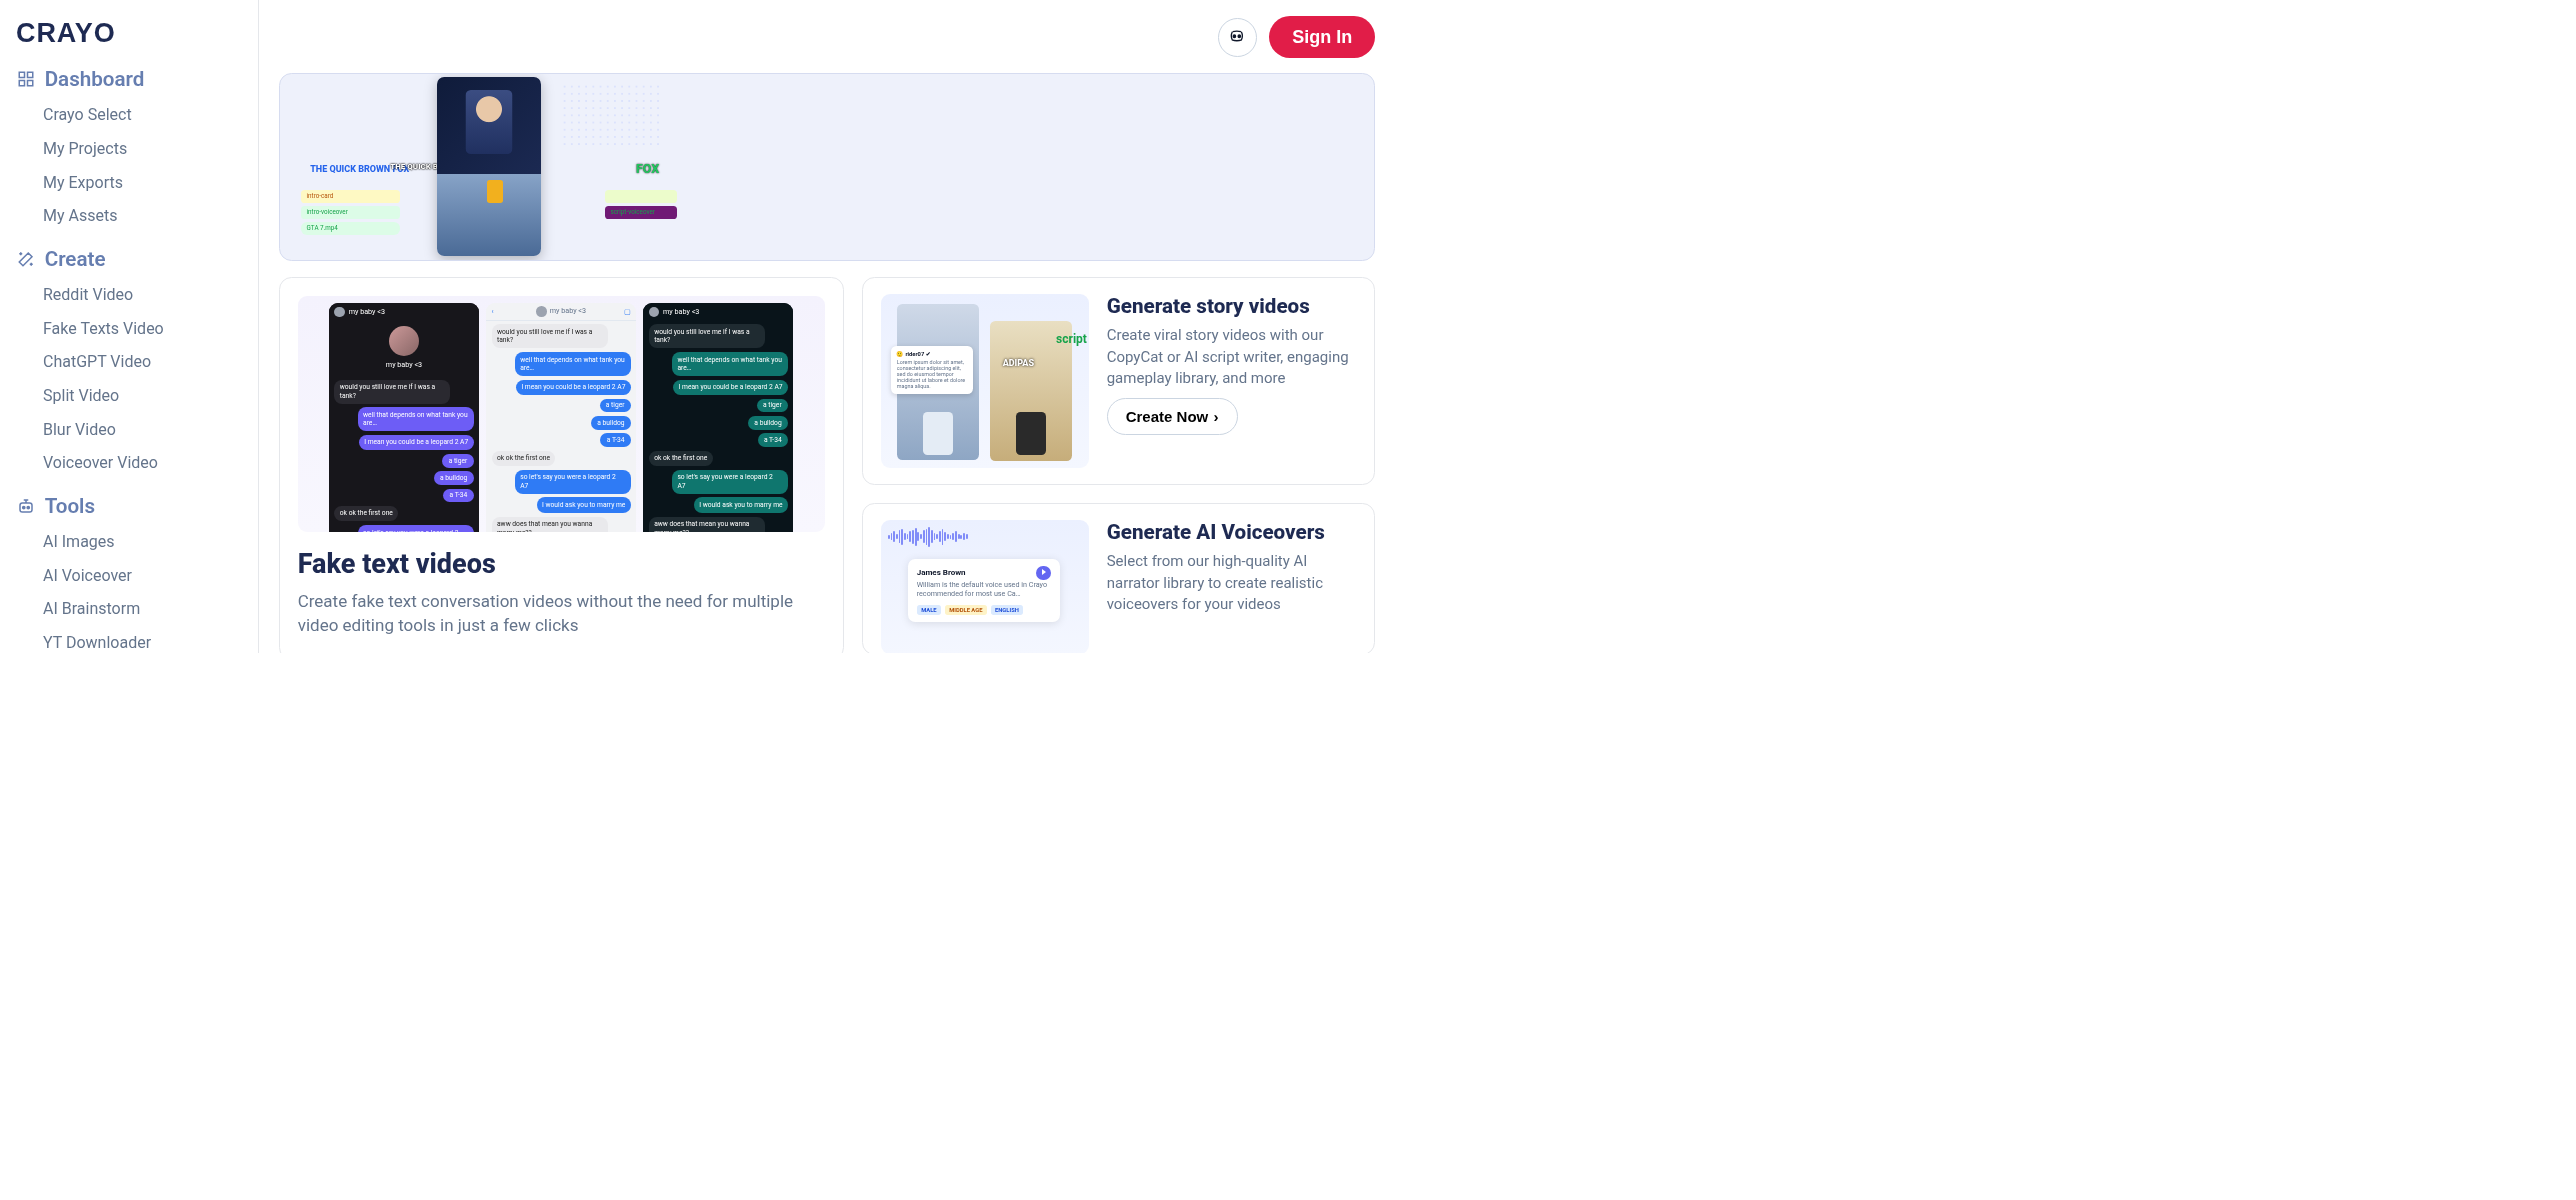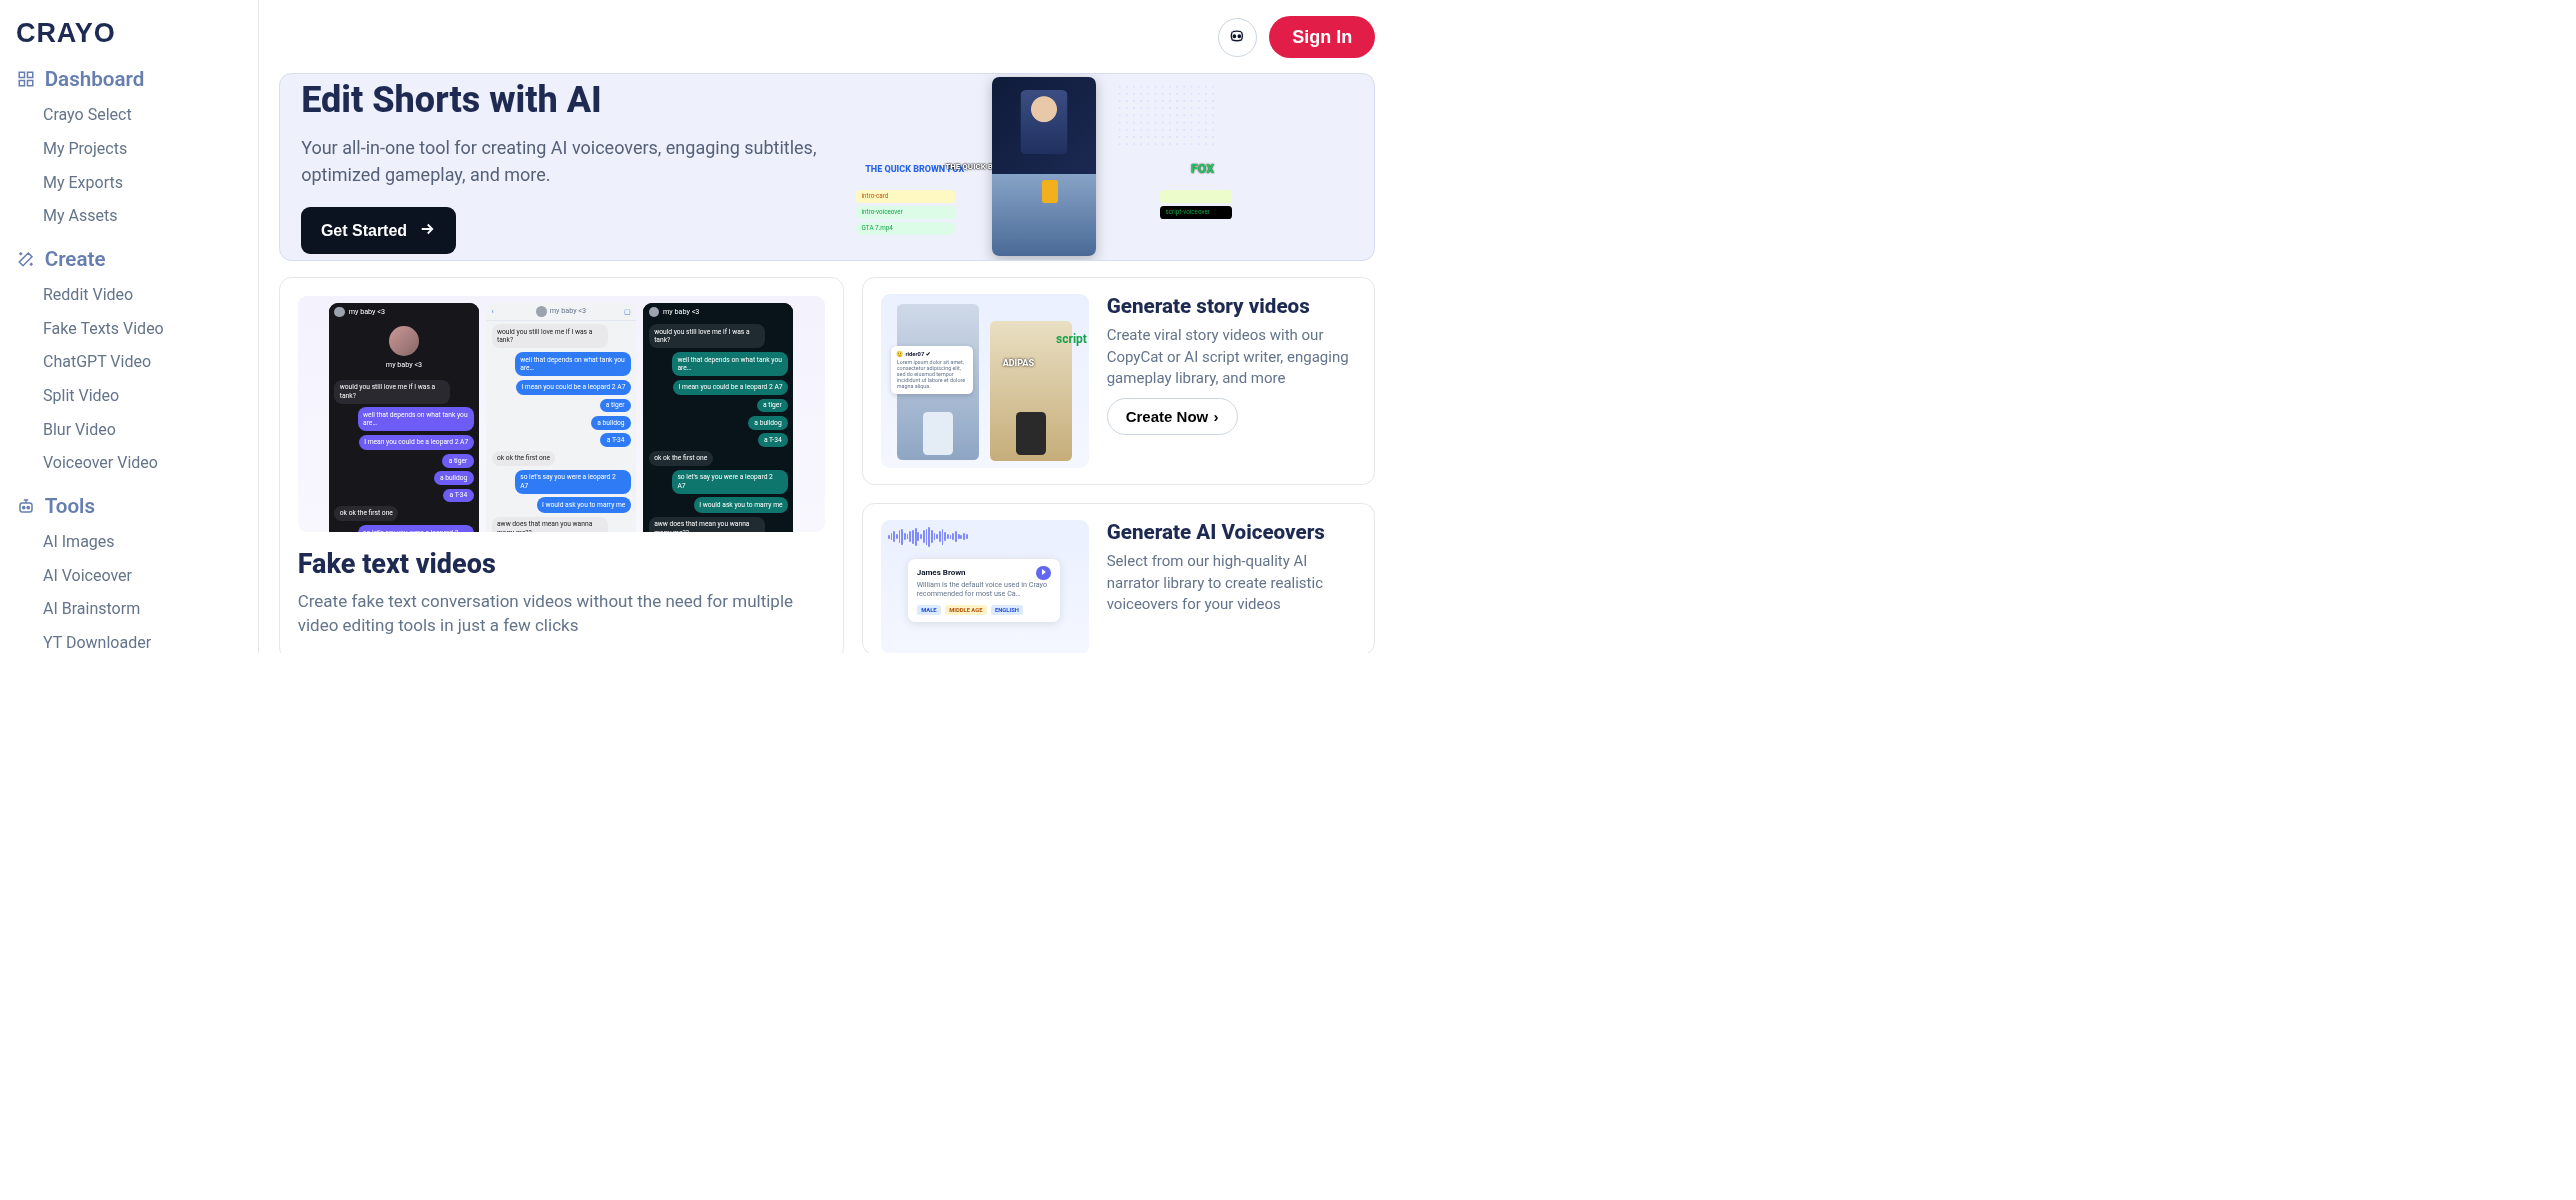--- a/index.html
+++ b/index.html
@@ -19,21 +19,21 @@
 .hero-title { font-size: 36px; font-weight: 800; color: #1e2a52; margin-bottom: 12.5px; }
 .hero-sub { font-size: 18px; color: #556079; line-height: 1.5; margin-bottom: 19.7px; }
 .get-started { background: #0b1220; color: #fff; border: none; border-radius: 9px; padding: 12.5px 19.7px; font-size: 16px; font-weight: 600; display: inline-flex; align-items: center; gap: 10.7px; cursor: pointer; }
 .hero-art { width: 376px; height: 179px; position: relative; display: flex; align-items: center; justify-content: center; }
 .hero-tracks { position: absolute; inset: 0; }
 .hero-tracks .track { position: absolute; left: 0; right: 277px; height: 12.5px; border-radius: 3.6px; font-size: 6.3px; color: #16a34a; display: flex; align-items: center; padding-left: 5.4px; }
 .hero-tracks .t1 { top: 113px; background: #fef9c3; color: #b45309; }
 .hero-tracks .t2 { top: 129px; background: #dcfce7; }
 .hero-tracks .t3 { top: 145px; background: #dcfce7; border-radius: 6px; }
 .hero-tracks .t4 { top: 113px; left: 304px; right: 0; background: #ecfccb; color: #4d7c0f; }
-.hero-tracks .t5 { top: 129px; left: 304px; right: 0; background: #000000; }
+.hero-tracks .t5 { top: 129px; left: 304px; right: 0; background: #701a75; }
 .hero-fox-left { position: absolute; left: 9px; top: 88px; font-size: 9px; font-weight: 800; color: #2563eb; text-align: center; line-height: 1.1; }
 .hero-fox-mid { position: absolute; left: 89px; top: 86px; font-size: 8px; font-weight: 800; color: #fff; text-align: center; line-height: 1.1; text-shadow: 0 0 1.8px #000, 0 0 1.8px #000; }
 .hero-fox-right { position: absolute; right: 18px; top: 84px; font-size: 12.5px; font-weight: 800; color: #22c55e; text-shadow: 0 0 1.8px #000; }
 .hero-dots { position: absolute; right: 18px; top: 5.4px; width: 98px; height: 63px; background-image: radial-gradient(#c7d2fe 0.9px, transparent 0.9px); background-size: 7.2px 7.2px; opacity: .5; }
 .hero-thumb { width: 104px; height: 179px; border-radius: 7.2px; overflow: hidden; box-shadow: 0 3.6px 12.5px rgba(0,0,0,.25); position: relative; z-index: 2; }
 .hero-thumb-top { height: 97px; background: linear-gradient(135deg,#0f1b3a,#1b2952); position: relative; }
 .hero-thumb-top::after { content:""; position:absolute; left:50%; top:12.5px; transform:translateX(-50%); width:47px; height:64px; background: radial-gradient(circle at 50% 30%, #e8c8a8 0 12.5px, transparent 13.4px), linear-gradient(#3b4d82,#203060); border-radius: 5.4px; }
 .hero-thumb-bot { height: 82px; background: linear-gradient(#87a3c7,#4a6a96); position:relative; }
 .hero-thumb-bot::before { content:""; position:absolute; left:48%; top:5.4px; width:16px; height:23px; background:#f2b01e; border-radius:2.7px; }
 .cards-row { display: flex; gap: 18px; margin-top: 16px; align-items: flex-start; }
@@ -160,32 +160,20 @@
             <path d="M7 7c3-1 7-1 10 0M6 17c3 1 9 1 12 0M6.5 7C5 10 5 14 6.5 17M17.5 7c1.5 3 1.5 7 0 10"></path>
             <circle cx="9" cy="12.5" r="1.5" fill="#0f172a"></circle>
             <circle cx="15" cy="12.5" r="1.5" fill="#0f172a"></circle>
           </svg>
       </span>
     </button>
     <button class="signin-btn">Sign In</button>
   </div>
 
   <section class="hero">
-    <div class="hero-left">
-      <h1 class="hero-title">Edit Shorts with AI</h1>
-      <p class="hero-sub">Your all-in-one tool for creating AI voiceovers, engaging subtitles, optimized gameplay, and more.</p>
-      <button class="get-started">
-        <span>Get Started</span>
-        <span>
-          <svg width="18" height="18" viewBox="0 0 24 24" fill="none" stroke="currentColor" stroke-width="2.4">
-              <path d="M5 12h14M13 6l6 6-6 6"></path>
-            </svg>
-        </span>
-      </button>
-    </div>
     <div class="hero-art">
       <div class="hero-dots"></div>
       <div class="hero-tracks">
         <div class="track t1">intro-card</div>
         <div class="track t2">intro-voiceover</div>
         <div class="track t3">GTA 7.mp4</div>
         <div class="track t4"></div>
         <div class="track t5">script-voiceover</div>
       </div>
       <div class="hero-fox-left">THE QUICK

